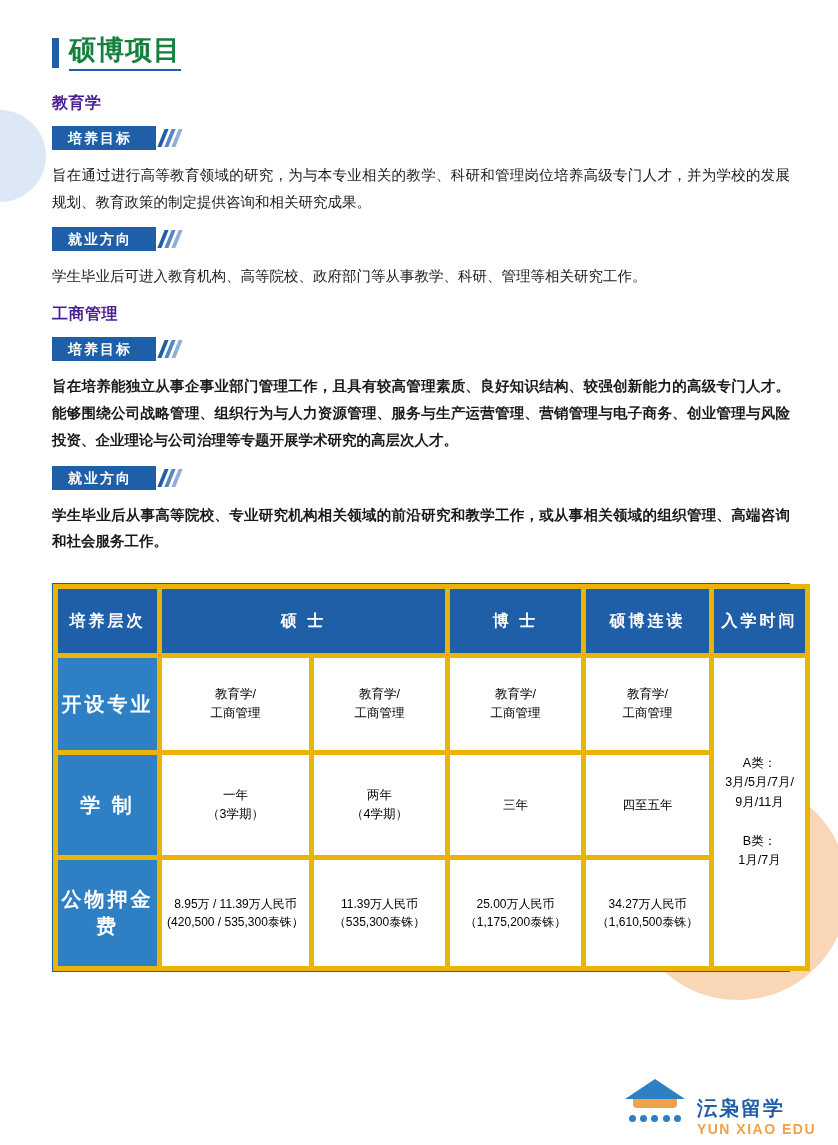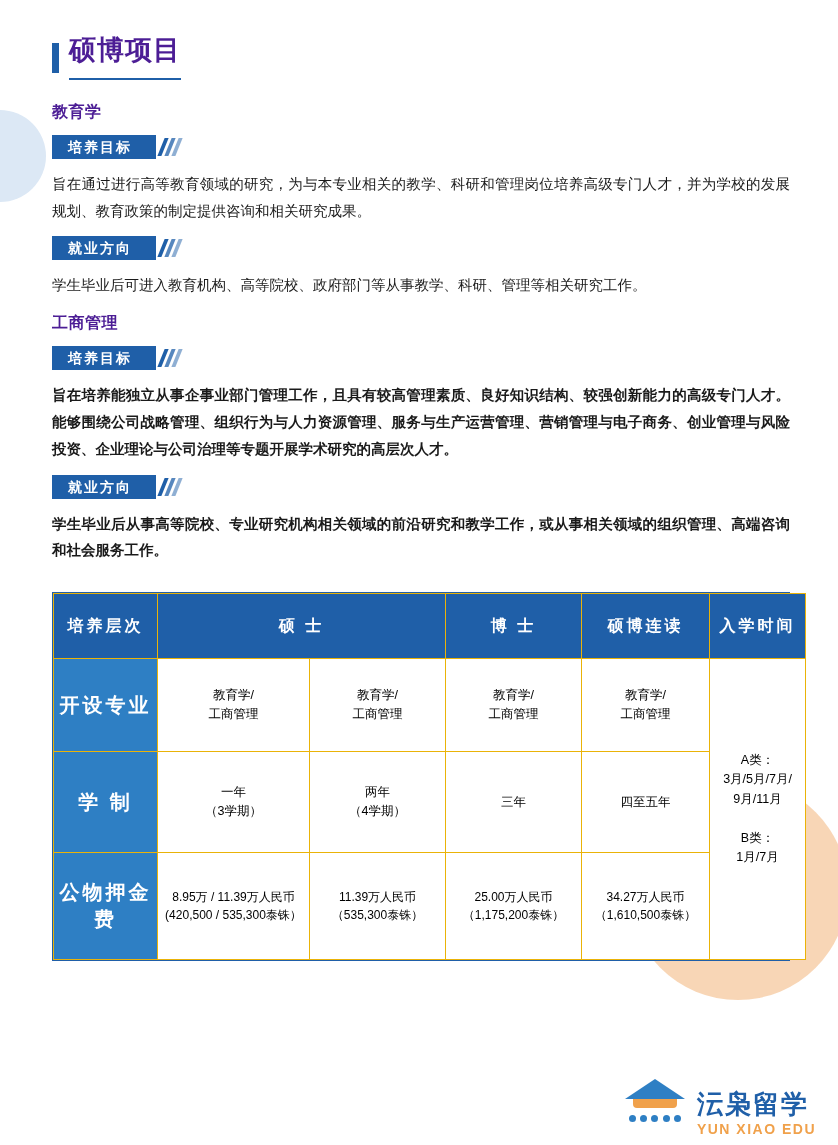--- a/index.html
+++ b/index.html
@@ -54,24 +54,24 @@
   }
   .main-title-bar {
     width: 7px;
     height: 30px;
     background: #1f5fa8;
     margin-right: 10px;
   }
   .main-title {
     font-size: 27px;
     font-weight: bold;
-    color: #4c1d95;
+    color: #15803d;
     letter-spacing: 1px;
     border-bottom: 2px solid #1f5fa8;
-    padding-bottom: 12px;
+    padding-bottom: 3px;
     line-height: 1.1;
   }
 
   
   .section-title {
     font-size: 16px;
     font-weight: bold;
     color: #4c1d95;
     margin: 14px 0 10px 0;
     letter-spacing: 0.5px;
@@ -128,21 +128,21 @@
     width: 738px;
     border: 1px solid #1f5fa8;
     box-sizing: border-box;
   }
   table.info {
     border-collapse: collapse;
     width: 100%;
     table-layout: fixed;
   }
   table.info th, table.info td {
-    border: 1px solid #eab308;
+    border: 5px solid #eab308;
     text-align: center;
     vertical-align: middle;
   }
   table.info thead th {
     background: #1f5fa8;
     color: #ffffff;
     font-size: 16px;
     font-weight: bold;
     height: 62px;
     letter-spacing: 3px;
@@ -236,21 +236,21 @@
     background: #2e7fc4;
     border-radius: 50%;
     display: block;
   }
   .logo-text {
     display: flex;
     flex-direction: column;
     align-items: flex-start;
   }
   .logo-cn {
-    font-size: 26px;
+    font-size: 20px;
     font-weight: bold;
     color: #1f5fa8;
     letter-spacing: 2px;
     line-height: 1.1;
   }
   .logo-en {
     font-size: 14px;
     font-weight: bold;
     color: #f0a14b;
     letter-spacing: 1.5px;

